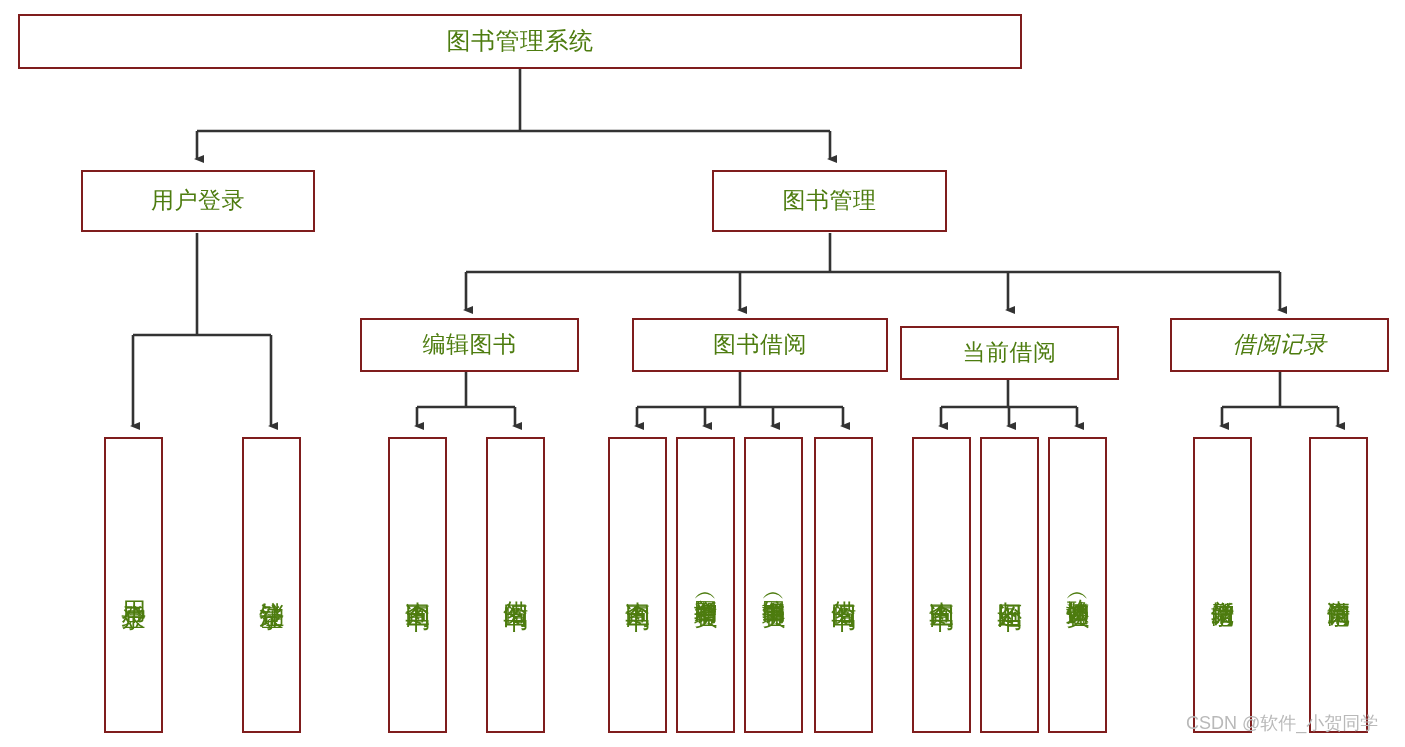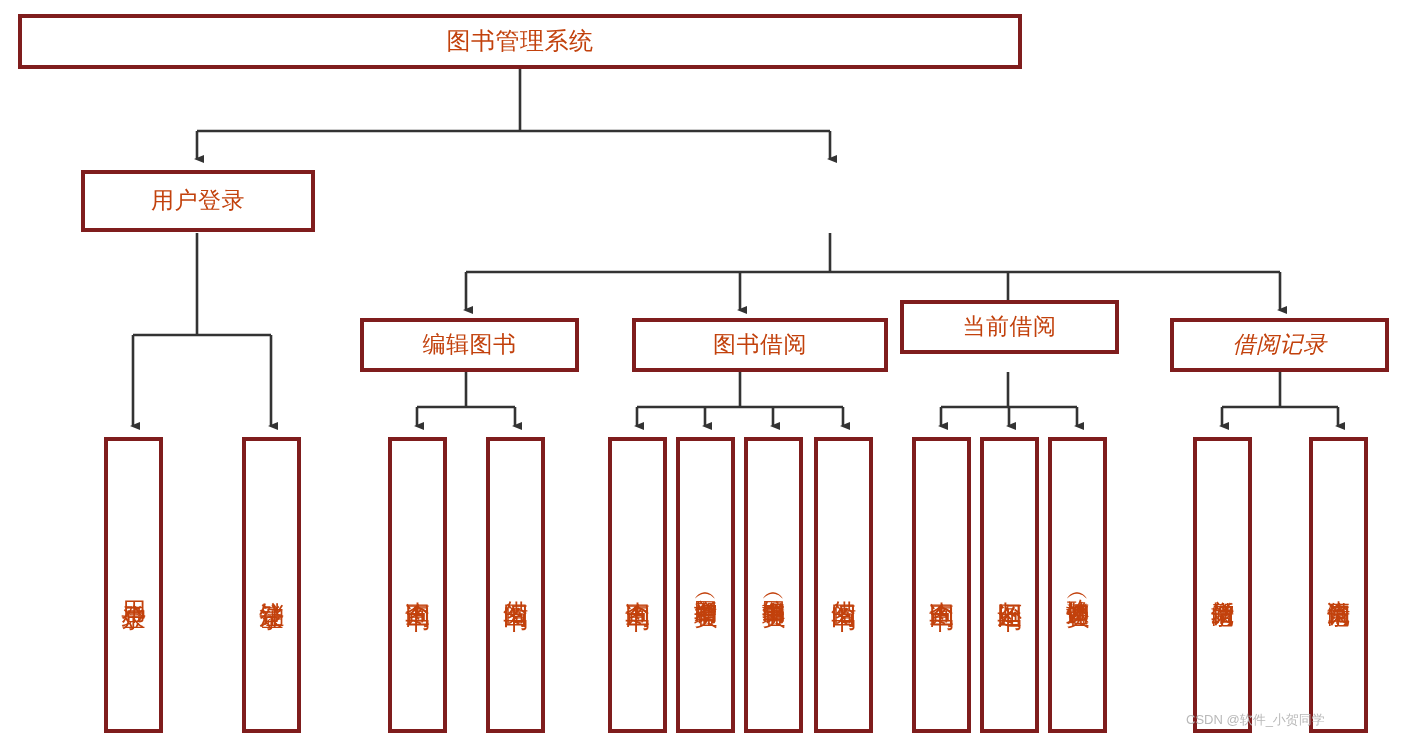--- a/index.html
+++ b/index.html
@@ -24,26 +24,26 @@
     left: 0;
     top: 0;
     width: 1405px;
     height: 747px;
     pointer-events: none;
   }
   .node {
     position: absolute;
     box-sizing: border-box;
     background: #ffffff;
-    border: 4px solid #7f1d1d;
+    border: 2px solid #7f1d1d;
     display: flex;
     align-items: center;
     justify-content: center;
     text-align: center;
-    color: #c2410c;
+    color: #4d7c0f;
   }
   .node .label {
     display: block;
     line-height: 1.18;
     letter-spacing: 0.5px;
   }
   
   .node.horiz .label {
     font-size: 23px;
     white-space: nowrap;
@@ -67,21 +67,21 @@
     max-height: 100%;
   }
   .node.vert.narrow .label {
     font-size: 23px;
     letter-spacing: 1px;
   }
   .watermark {
     position: absolute;
     left: 1186px;
     top: 711px;
-    font-size: 13px;
+    font-size: 18px;
     color: #b9b9b9;
     white-space: nowrap;
     font-family: "Liberation Sans", "DejaVu Sans", sans-serif;
   }
 </style>
 </head>
 <body>
 
 <div id="diagram-root">
 
@@ -136,28 +136,31 @@
     </g>
   </svg>
 
   <div class="node horiz root" style="left:18px; top:14px; width:1004px; height:55px;">
     <span class="label">图书管理系统</span>
   </div>
 
   <div class="node horiz" style="left:81px; top:170px; width:234px; height:62px;">
     <span class="label">用户登录</span>
   </div>
+  <div class="node horiz" style="left:712px; top:170px; width:235px; height:62px;">
+    <span class="label">图书管理</span>
+  </div>
 
   <div class="node horiz" style="left:360px; top:318px; width:219px; height:54px;">
     <span class="label">编辑图书</span>
   </div>
   <div class="node horiz" style="left:632px; top:318px; width:256px; height:54px;">
     <span class="label">图书借阅</span>
   </div>
-  <div class="node horiz" style="left:900px; top:300px; width:219px; height:54px;text-align:right;">
+  <div class="node horiz" style="left:900px; top:326px; width:219px; height:54px;text-align:right;">
     <span class="label">当前借阅</span>
   </div>
   <div class="node horiz" style="left:1170px; top:318px; width:219px; height:54px;font-style:italic;">
     <span class="label">借阅记录</span>
   </div>
 
   <div class="node vert" style="left:104px; top:437px; width:59px; height:296px;">
     <span class="label">用户登录</span>
   </div>
   <div class="node vert" style="left:242px; top:437px; width:59px; height:296px;">

